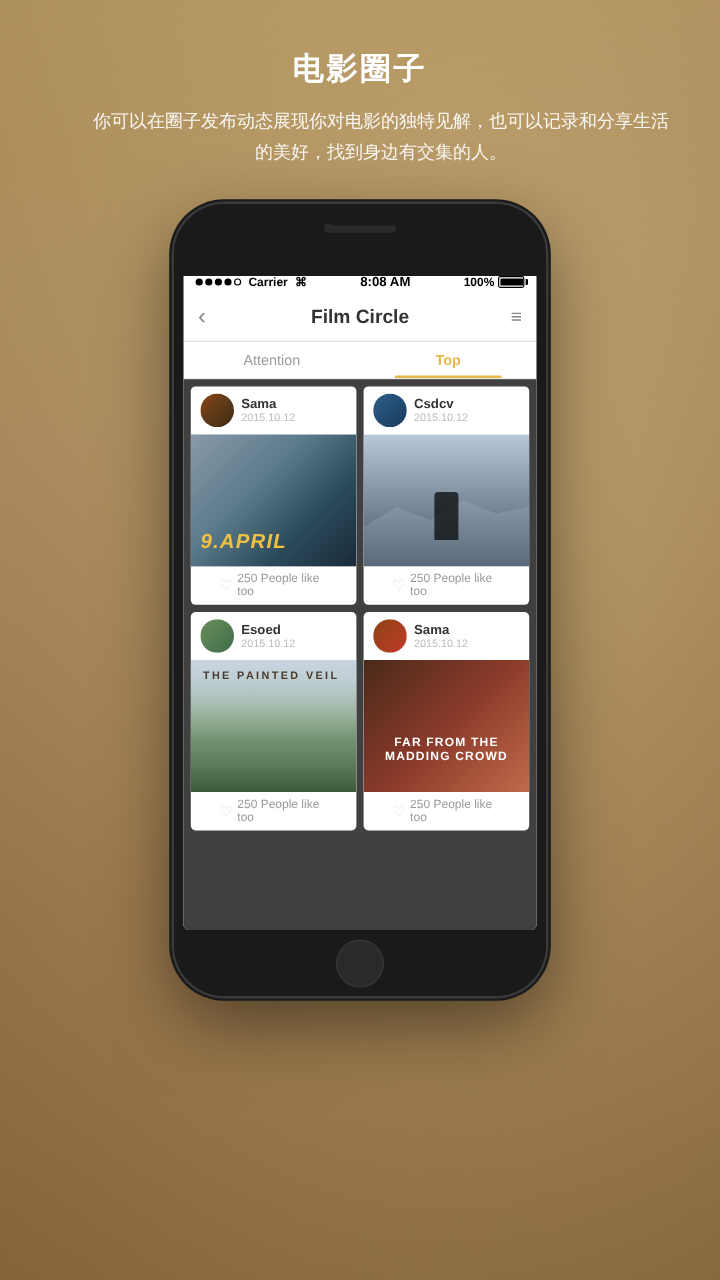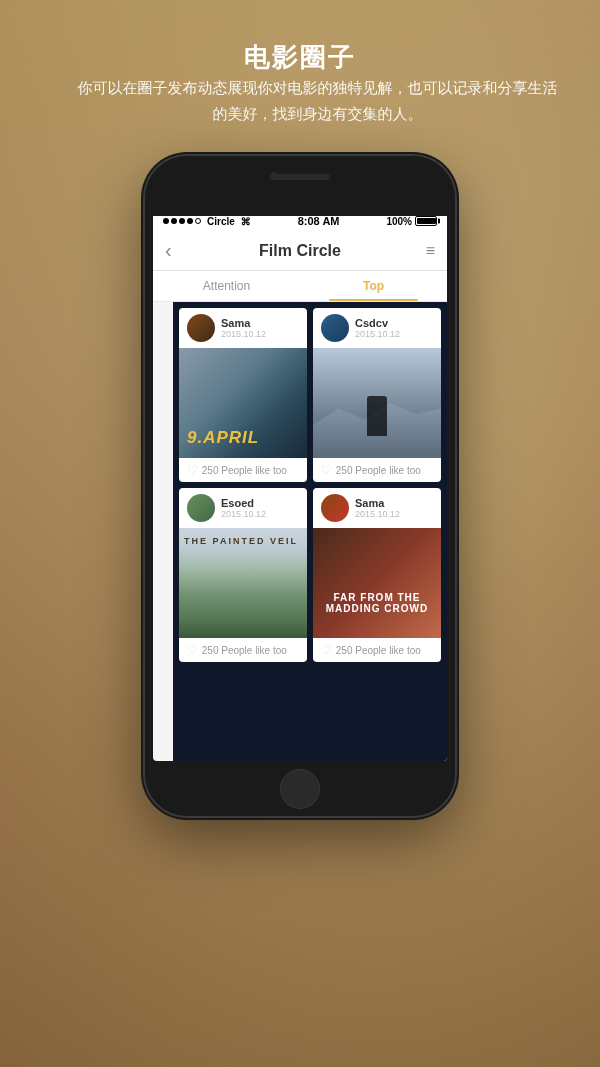--- a/index.html
+++ b/index.html
@@ -24,20 +24,21 @@
       position: relative;
       z-index: 10;
       text-align: center;
       padding-top: 40px;
       padding-bottom: 20px;
     }
     .header-title {
       font-size: 26px;
       font-weight: bold;
       color: #fff;
+      margin-bottom: 14px;
       letter-spacing: 2px;
     }
     .header-desc {
       font-size: 15px;
       color: rgba(255,255,255,0.92);
       line-height: 1.7;
       padding: 0 36px;
       margin-left: 35px;
     }
 
@@ -207,22 +208,21 @@
       bottom: 0; left: 20%; right: 20%;
       height: 2px;
       background: #e8b84b;
       border-radius: 1px;
     }
 
     
     .content-area {
       overflow-y: auto;
       height: calc(100% - 70px);
-      background: #0f172a;
-      margin-left: 20px;
+      background: #404040;
     }
     .posts-grid {
       display: grid;
       grid-template-columns: 1fr 1fr;
       gap: 6px;
       padding: 6px;
     }
     .post-card {
       background: #fff;
       border-radius: 4px;
@@ -382,21 +382,21 @@
     .poster-far-title {
       font-size: 10px;
       font-weight: bold;
       color: #fff;
       letter-spacing: 1px;
     }
 
     .post-footer {
       display: flex;
       align-items: center;
-      padding: 5px 8px;
+      padding: 5px 24px;
       gap: 4px;
     }
     .heart-icon {
       color: #ddd;
       font-size: 12px;
     }
     .like-count {
       font-size: 10px;
       color: #999;
     }
@@ -442,21 +442,21 @@
 
       <div class="status-bar">
         <div class="status-left">
           <div class="status-dots">
             <div class="status-dot"></div>
             <div class="status-dot"></div>
             <div class="status-dot"></div>
             <div class="status-dot"></div>
             <div class="status-dot empty"></div>
           </div>
-          <span class="status-carrier">Circle</span>
+          <span class="status-carrier">Carrier</span>
           <span class="status-wifi">⌘</span>
         </div>
         <div class="status-center">8:08 AM</div>
         <div class="status-right">
           <span>100%</span>
           <div class="battery-bar">
             <div class="battery-fill"></div>
           </div>
         </div>
       </div>

